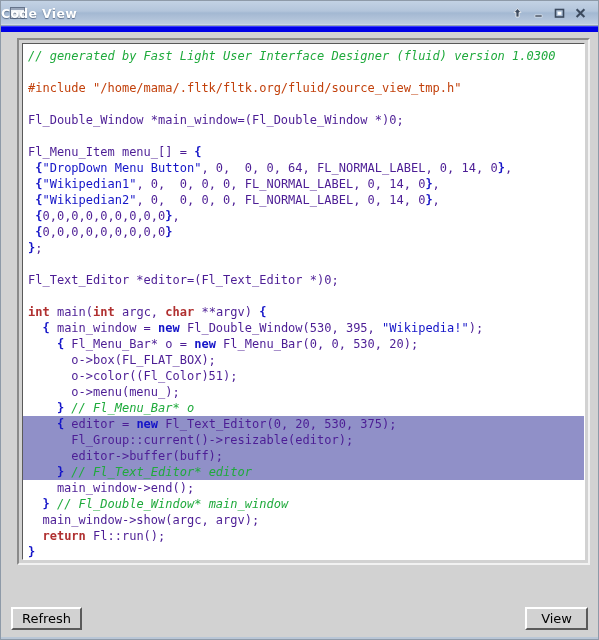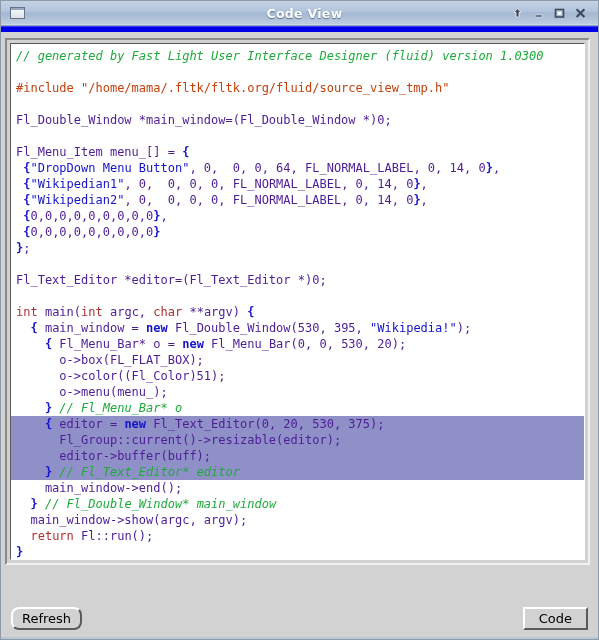--- a/index.html
+++ b/index.html
@@ -33,22 +33,21 @@
   #win-icon {
     width: 15px; height: 12px;
     box-sizing: border-box;
     border: 1px solid #65738a;
     background: linear-gradient(to bottom, #9aa7bb 0%, #9aa7bb 24%, #f2f4f7 25%, #dfe3ea 100%);
     margin-left: 4px;
     flex: 0 0 auto;
   }
   #title-text {
     position: absolute;
-    left: 10px; right: 0;
-    text-align: center;
+    left: 0; right: 0;
     font-size: 12.5px;
     font-weight: bold;
     color: #ffffff;
     text-shadow: 0 1px 1px rgba(60,80,110,.75);
     letter-spacing: .3px;
     pointer-events: none;
   }
   #win-buttons {
     margin-left: auto;
     display: flex;
@@ -102,21 +101,21 @@
   
   #tab-underline {
     height: 5px;
     background: #0000e6;
     border-top: 1px solid #3a3aff;
   }
 
   
   #code-panel {
     position: relative;
-    margin: 6px 8px 0 4px;
+    margin: 6px 8px 0 16px;
     height: 527px;
     box-sizing: border-box;
     background: #d2d2d2;
     border: 2px solid;
     border-color: #8a8a8a #f2f2f2 #f2f2f2 #8a8a8a;
     padding: 3px;
   }
   #code-area {
     position: relative;
     width: 100%; height: 100%;
@@ -138,21 +137,21 @@
   .cl {
     height: 16px;
     padding-left: 5px;
     box-sizing: border-box;
   }
   .cl.sel { background: #9090c8; }
 
   
   .c-cmt  { color: #1faa3c; font-style: italic; }
   .c-pre  { color: #c2410c; }
-  .c-kw   { color: #b03030; font-weight: normal; }
+  .c-kw   { color: #b03030; font-weight: bold; }
   .c-blu  { color: #1414c8; font-weight: bold; }
   .c-str  { color: #1414c8; }
   .c-pln  { color: #4c1d95; }
 
   
   #bottombar {
     position: absolute;
     left: 0; right: 0; bottom: 0;
     height: 42px;
     background: #d2d2d2;
@@ -171,21 +170,21 @@
     font-size: 13px;
     font-family: "DejaVu Sans", sans-serif;
     color: #000;
     padding: 0 9px;
     line-height: 19px;
     white-space: nowrap;
     display: flex;
     align-items: center;
     cursor: default;
   }
-  #refresh-button { margin-right: 9px; border-radius: 8px; }
+  #refresh-button { margin-right: 9px; }
   #auto-refresh-button { margin-right: 8px; padding-left: 5px; }
   #auto-position-button { padding-left: 5px; }
   .light {
     width: 6px; height: 11px;
     background: #ffff00;
     border: 1px solid #707000;
     box-sizing: border-box;
     margin-right: 5px;
     flex: 0 0 auto;
   }
@@ -236,18 +235,18 @@
     <div id="code-area">
       <div id="code-lines"><div class="cl"><span class="c-cmt">// generated by Fast Light User Interface Designer (fluid) version 1.0300</span></div><div class="cl">&nbsp;</div><div class="cl"><span class="c-pre">#include "/home/mama/.fltk/fltk.org/fluid/source_view_tmp.h"</span></div><div class="cl">&nbsp;</div><div class="cl"><span class="c-pln">Fl_Double_Window *main_window=(Fl_Double_Window *)0;</span></div><div class="cl">&nbsp;</div><div class="cl"><span class="c-pln">Fl_Menu_Item menu_[] = </span><span class="c-blu">{</span></div><div class="cl"><span class="c-pln"> </span><span class="c-blu">{</span><span class="c-str">"DropDown Menu Button"</span><span class="c-pln">, 0,  0, 0, 64, FL_NORMAL_LABEL, 0, 14, 0</span><span class="c-blu">}</span><span class="c-pln">,</span></div><div class="cl"><span class="c-pln"> </span><span class="c-blu">{</span><span class="c-str">"Wikipedian1"</span><span class="c-pln">, 0,  0, 0, 0, FL_NORMAL_LABEL, 0, 14, 0</span><span class="c-blu">}</span><span class="c-pln">,</span></div><div class="cl"><span class="c-pln"> </span><span class="c-blu">{</span><span class="c-str">"Wikipedian2"</span><span class="c-pln">, 0,  0, 0, 0, FL_NORMAL_LABEL, 0, 14, 0</span><span class="c-blu">}</span><span class="c-pln">,</span></div><div class="cl"><span class="c-pln"> </span><span class="c-blu">{</span><span class="c-pln">0,0,0,0,0,0,0,0,0</span><span class="c-blu">}</span><span class="c-pln">,</span></div><div class="cl"><span class="c-pln"> </span><span class="c-blu">{</span><span class="c-pln">0,0,0,0,0,0,0,0,0</span><span class="c-blu">}</span></div><div class="cl"><span class="c-blu">}</span><span class="c-pln">;</span></div><div class="cl">&nbsp;</div><div class="cl"><span class="c-pln">Fl_Text_Editor *editor=(Fl_Text_Editor *)0;</span></div><div class="cl">&nbsp;</div><div class="cl"><span class="c-kw">int</span><span class="c-pln"> main(</span><span class="c-kw">int</span><span class="c-pln"> argc, </span><span class="c-kw">char</span><span class="c-pln"> **argv) </span><span class="c-blu">{</span></div><div class="cl"><span class="c-pln">  </span><span class="c-blu">{</span><span class="c-pln"> main_window = </span><span class="c-blu">new</span><span class="c-pln"> Fl_Double_Window(530, 395, </span><span class="c-str">"Wikipedia!"</span><span class="c-pln">);</span></div><div class="cl"><span class="c-pln">    </span><span class="c-blu">{</span><span class="c-pln"> Fl_Menu_Bar* o = </span><span class="c-blu">new</span><span class="c-pln"> Fl_Menu_Bar(0, 0, 530, 20);</span></div><div class="cl"><span class="c-pln">      o-&gt;box(FL_FLAT_BOX);</span></div><div class="cl"><span class="c-pln">      o-&gt;color((Fl_Color)51);</span></div><div class="cl"><span class="c-pln">      o-&gt;menu(menu_);</span></div><div class="cl"><span class="c-pln">    </span><span class="c-blu">}</span><span class="c-cmt"> // Fl_Menu_Bar* o</span></div><div class="cl sel" style="background: rgb(144, 144, 200);"><span class="c-pln">    </span><span class="c-blu">{</span><span class="c-pln"> editor = </span><span class="c-blu">new</span><span class="c-pln"> Fl_Text_Editor(0, 20, 530, 375);</span></div><div class="cl sel" style="background: rgb(144, 144, 200);"><span class="c-pln">      Fl_Group::current()-&gt;resizable(editor);</span></div><div class="cl sel" style="background: rgb(144, 144, 200);"><span class="c-pln">      editor-&gt;buffer(buff);</span></div><div class="cl sel" style="background: rgb(144, 144, 200);"><span class="c-pln">    </span><span class="c-blu">}</span><span class="c-cmt"> // Fl_Text_Editor* editor</span></div><div class="cl"><span class="c-pln">    main_window-&gt;end();</span></div><div class="cl"><span class="c-pln">  </span><span class="c-blu">}</span><span class="c-cmt"> // Fl_Double_Window* main_window</span></div><div class="cl"><span class="c-pln">  main_window-&gt;show(argc, argv);</span></div><div class="cl"><span class="c-pln">  </span><span class="c-kw">return</span><span class="c-pln"> Fl::run();</span></div><div class="cl"><span class="c-blu">}</span></div></div>
     </div>
   </div>
 
   <div id="bottombar">
     <div class="btn" id="refresh-button">
       <span>Refresh</span>
     </div>
     <div class="btn" id="close-button">
-      <span>Code</span>
+      <span>View</span>
     </div>
     <div id="bottom-edge"></div>
   </div>
 
 </div>
 
 </body></html>

